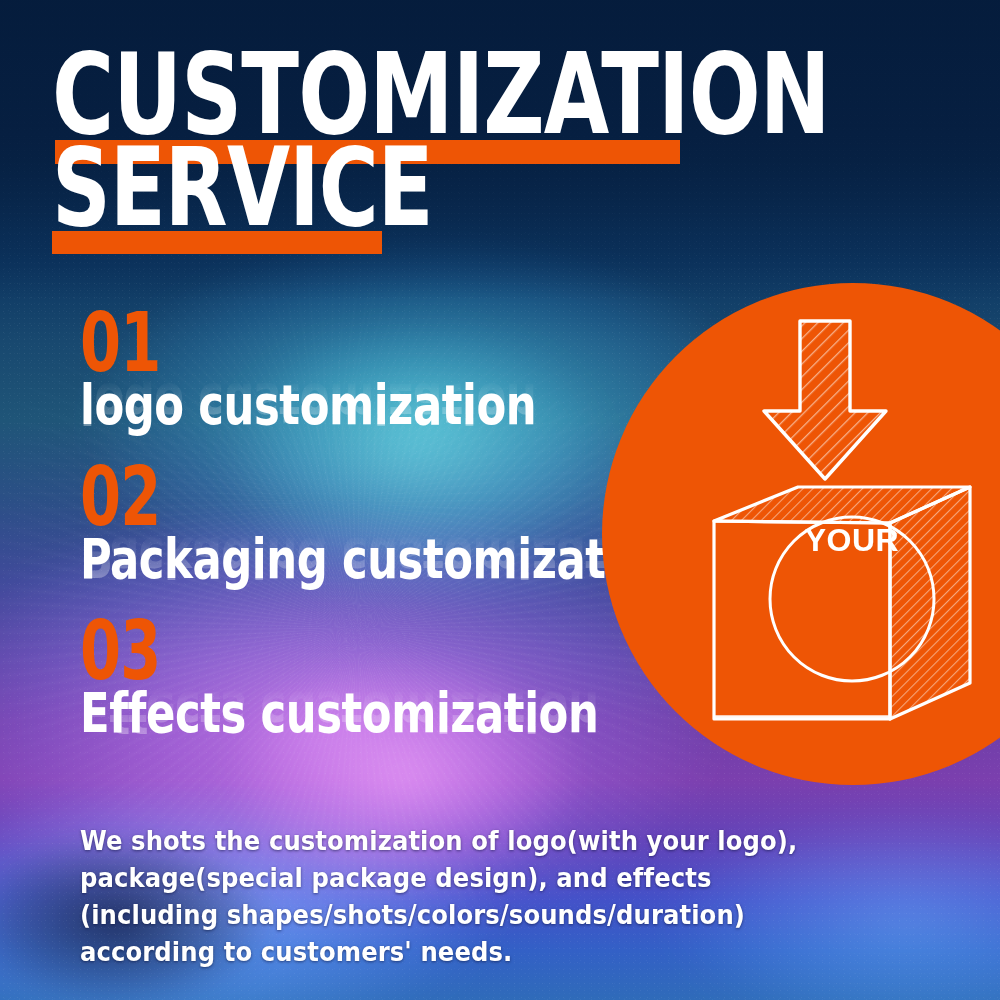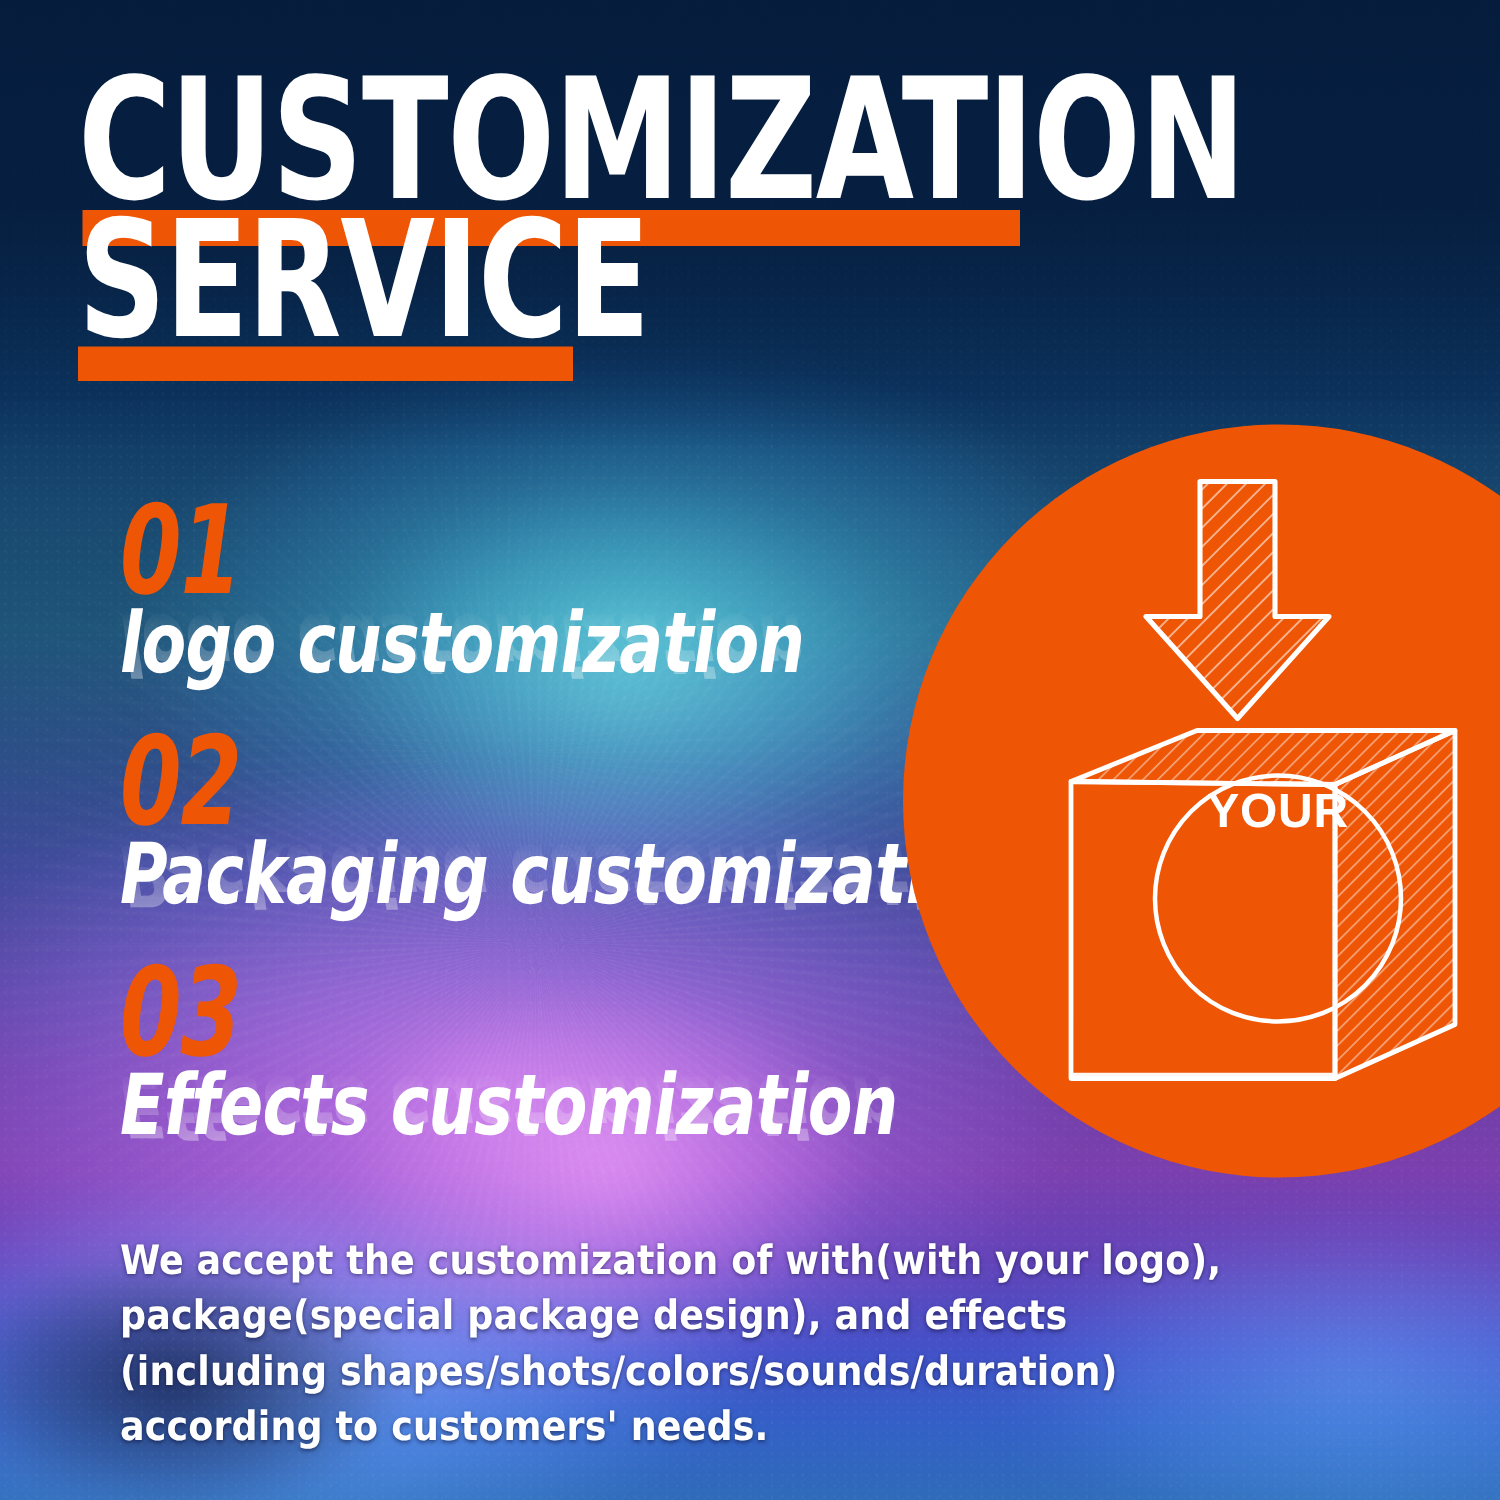--- a/index.html
+++ b/index.html
@@ -274,23 +274,22 @@
   .head-text.second {
     font-size: 108px;
     line-height: 100px;
   }
 
   
 
   .service-list {
     position: absolute;
     left: 0;
-    top: 333px;
+    top: 308px;
     width: 640px;
-    font-style: italic;
   }
 
   .service-item {
     position: relative;
     margin-bottom: 22px;
     padding-left: 80px;
   }
 
   .service-num {
     display: block;
@@ -439,21 +438,21 @@
     <div class="service-item">
       <span class="service-num">03</span>
       <div class="service-label-wrap">
         <span class="service-label">Effects customization</span>
         <span class="service-label reflection">Effects customization</span>
       </div>
     </div>
 
   </div>
 
-  <p class="body-copy">We accept the customization of with(with your logo), package(special package design), and effects (including shapes/shots/colors/sounds/duration) according to customers' needs.</p>
+  <p class="body-copy">We shots the customization of logo(with your logo), package(special package design), and effects (including shapes/shots/colors/sounds/duration) according to customers' needs.</p>
 
   <div class="circle-badge">
 
     <svg class="badge-art" viewBox="0 0 502 502">
       <defs>
 
         <pattern id="hatch" width="9" height="9" patternUnits="userSpaceOnUse" patternTransform="rotate(45)">
           <line x1="0" y1="0" x2="0" y2="9" stroke="#ffffff" stroke-width="2.6" opacity="0.55"></line>
         </pattern>
         <pattern id="hatchDense" width="7" height="7" patternUnits="userSpaceOnUse" patternTransform="rotate(45)">

